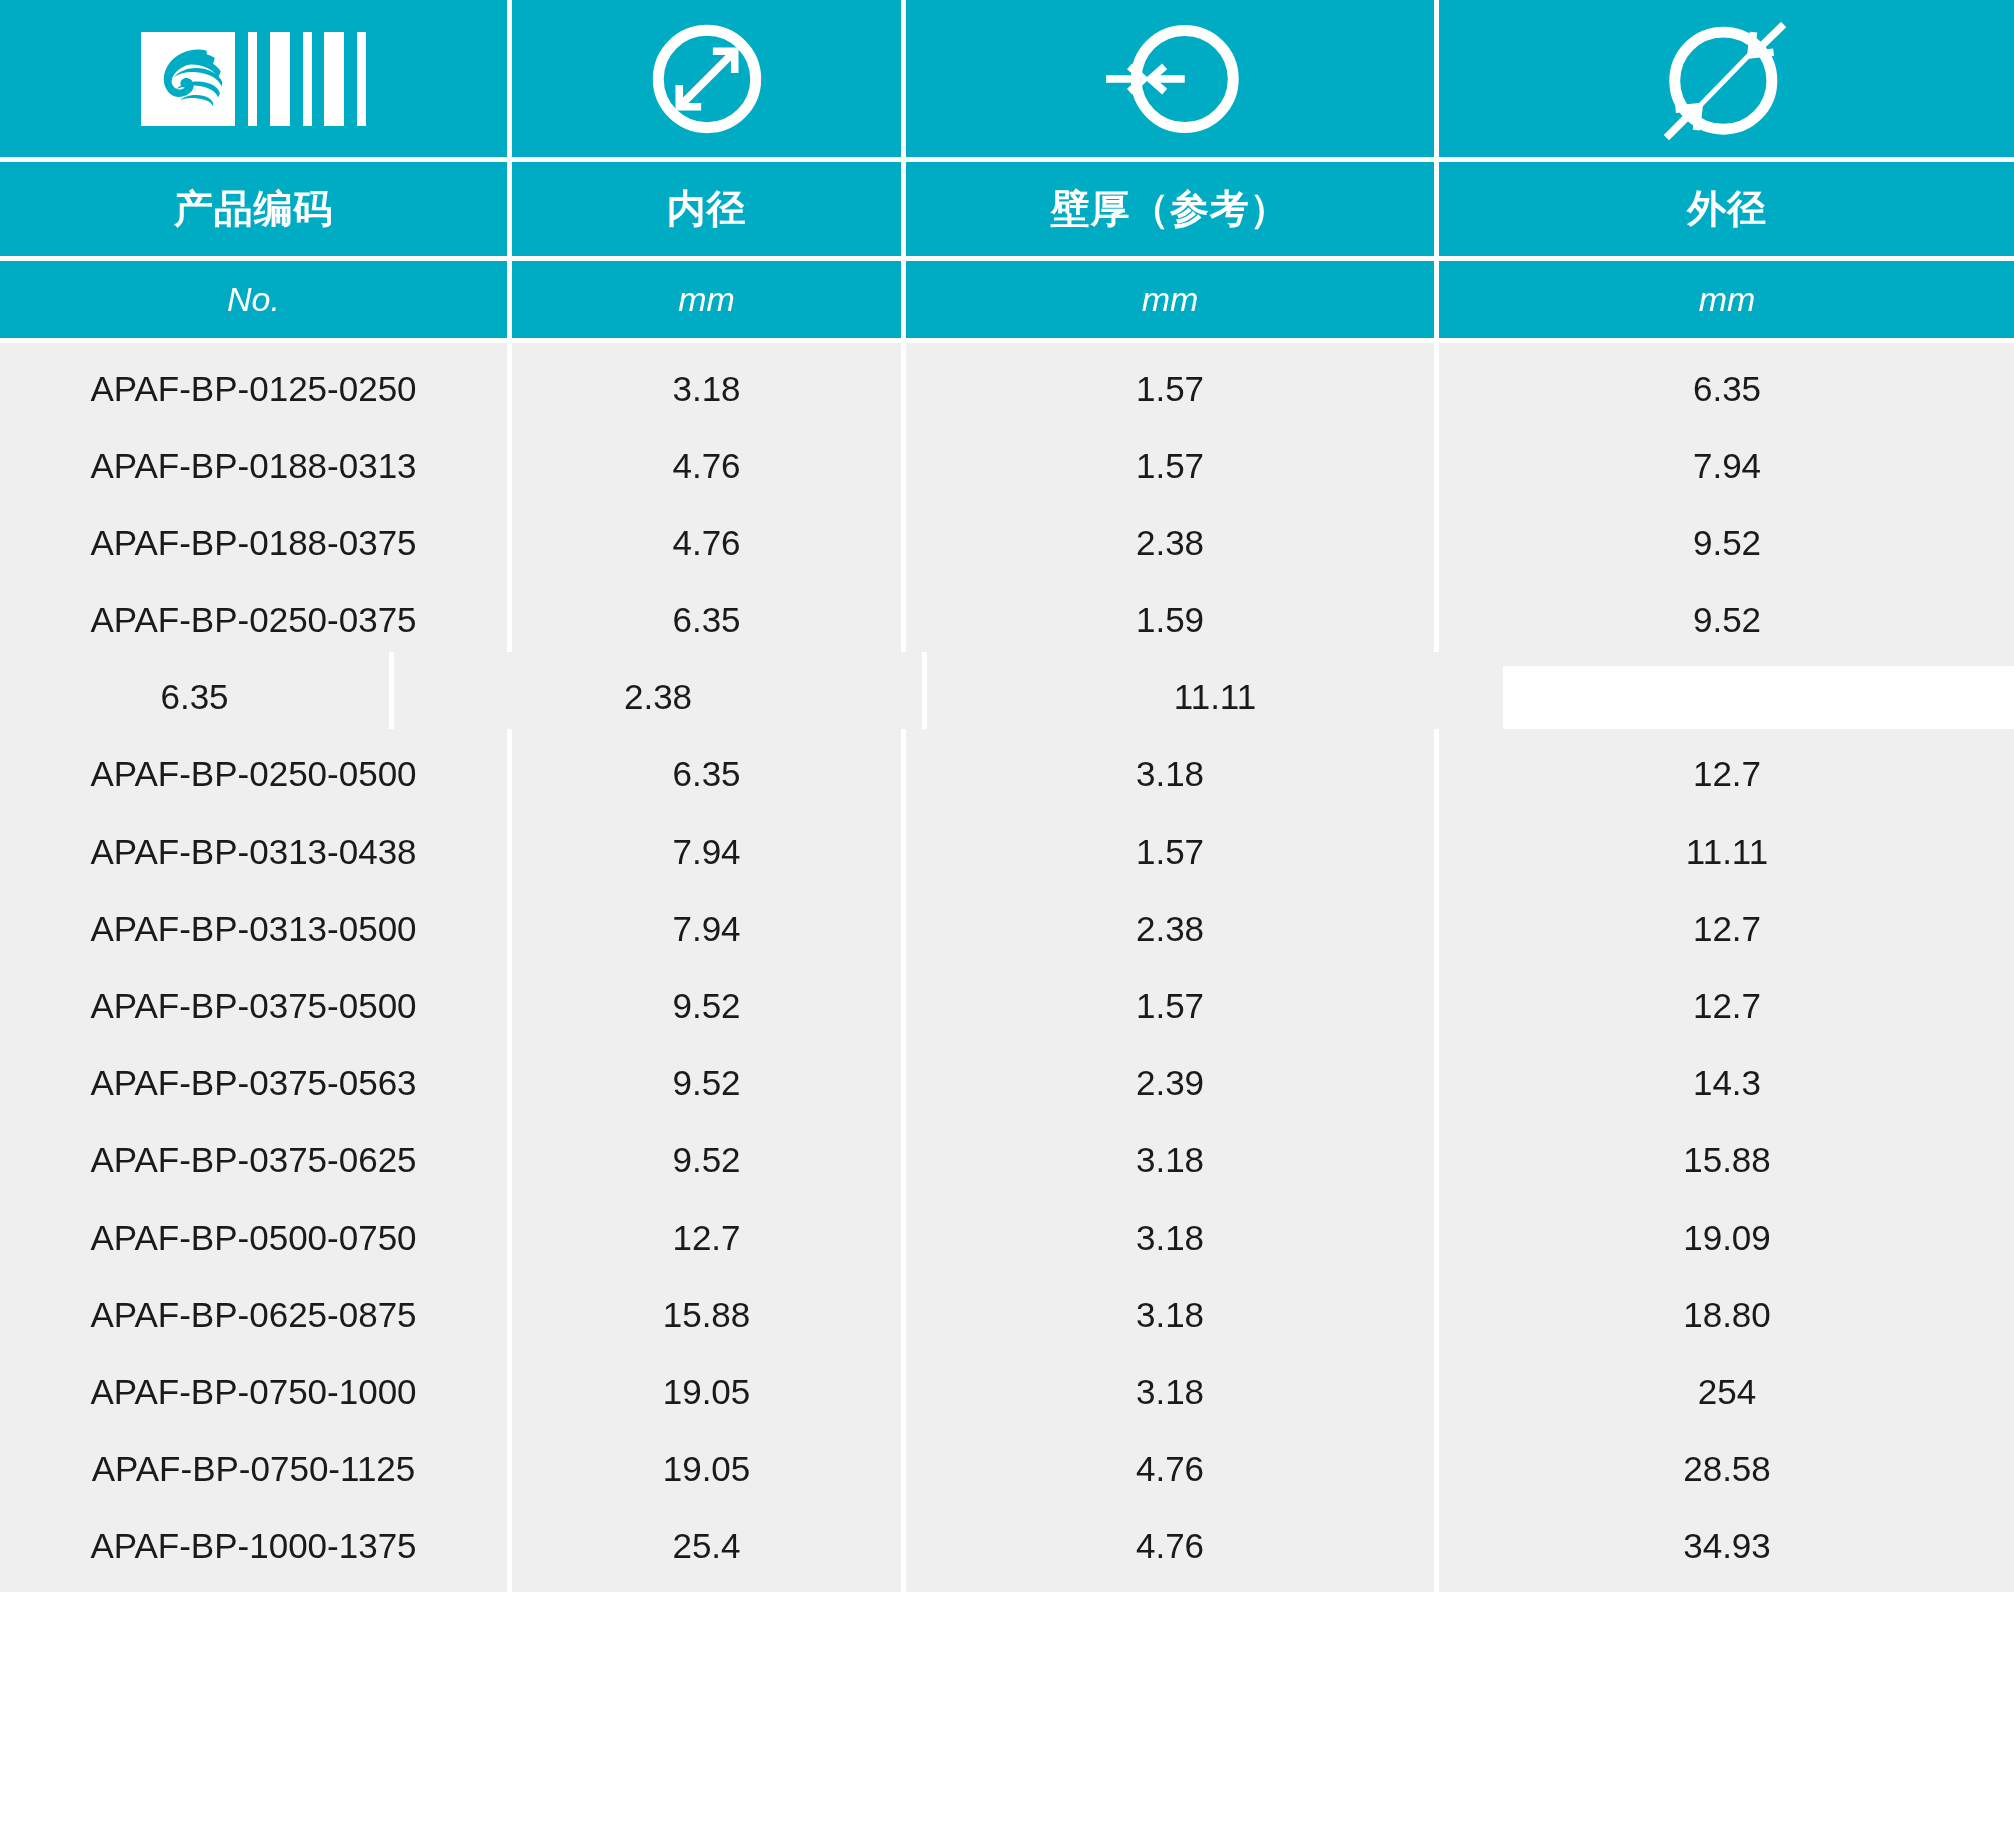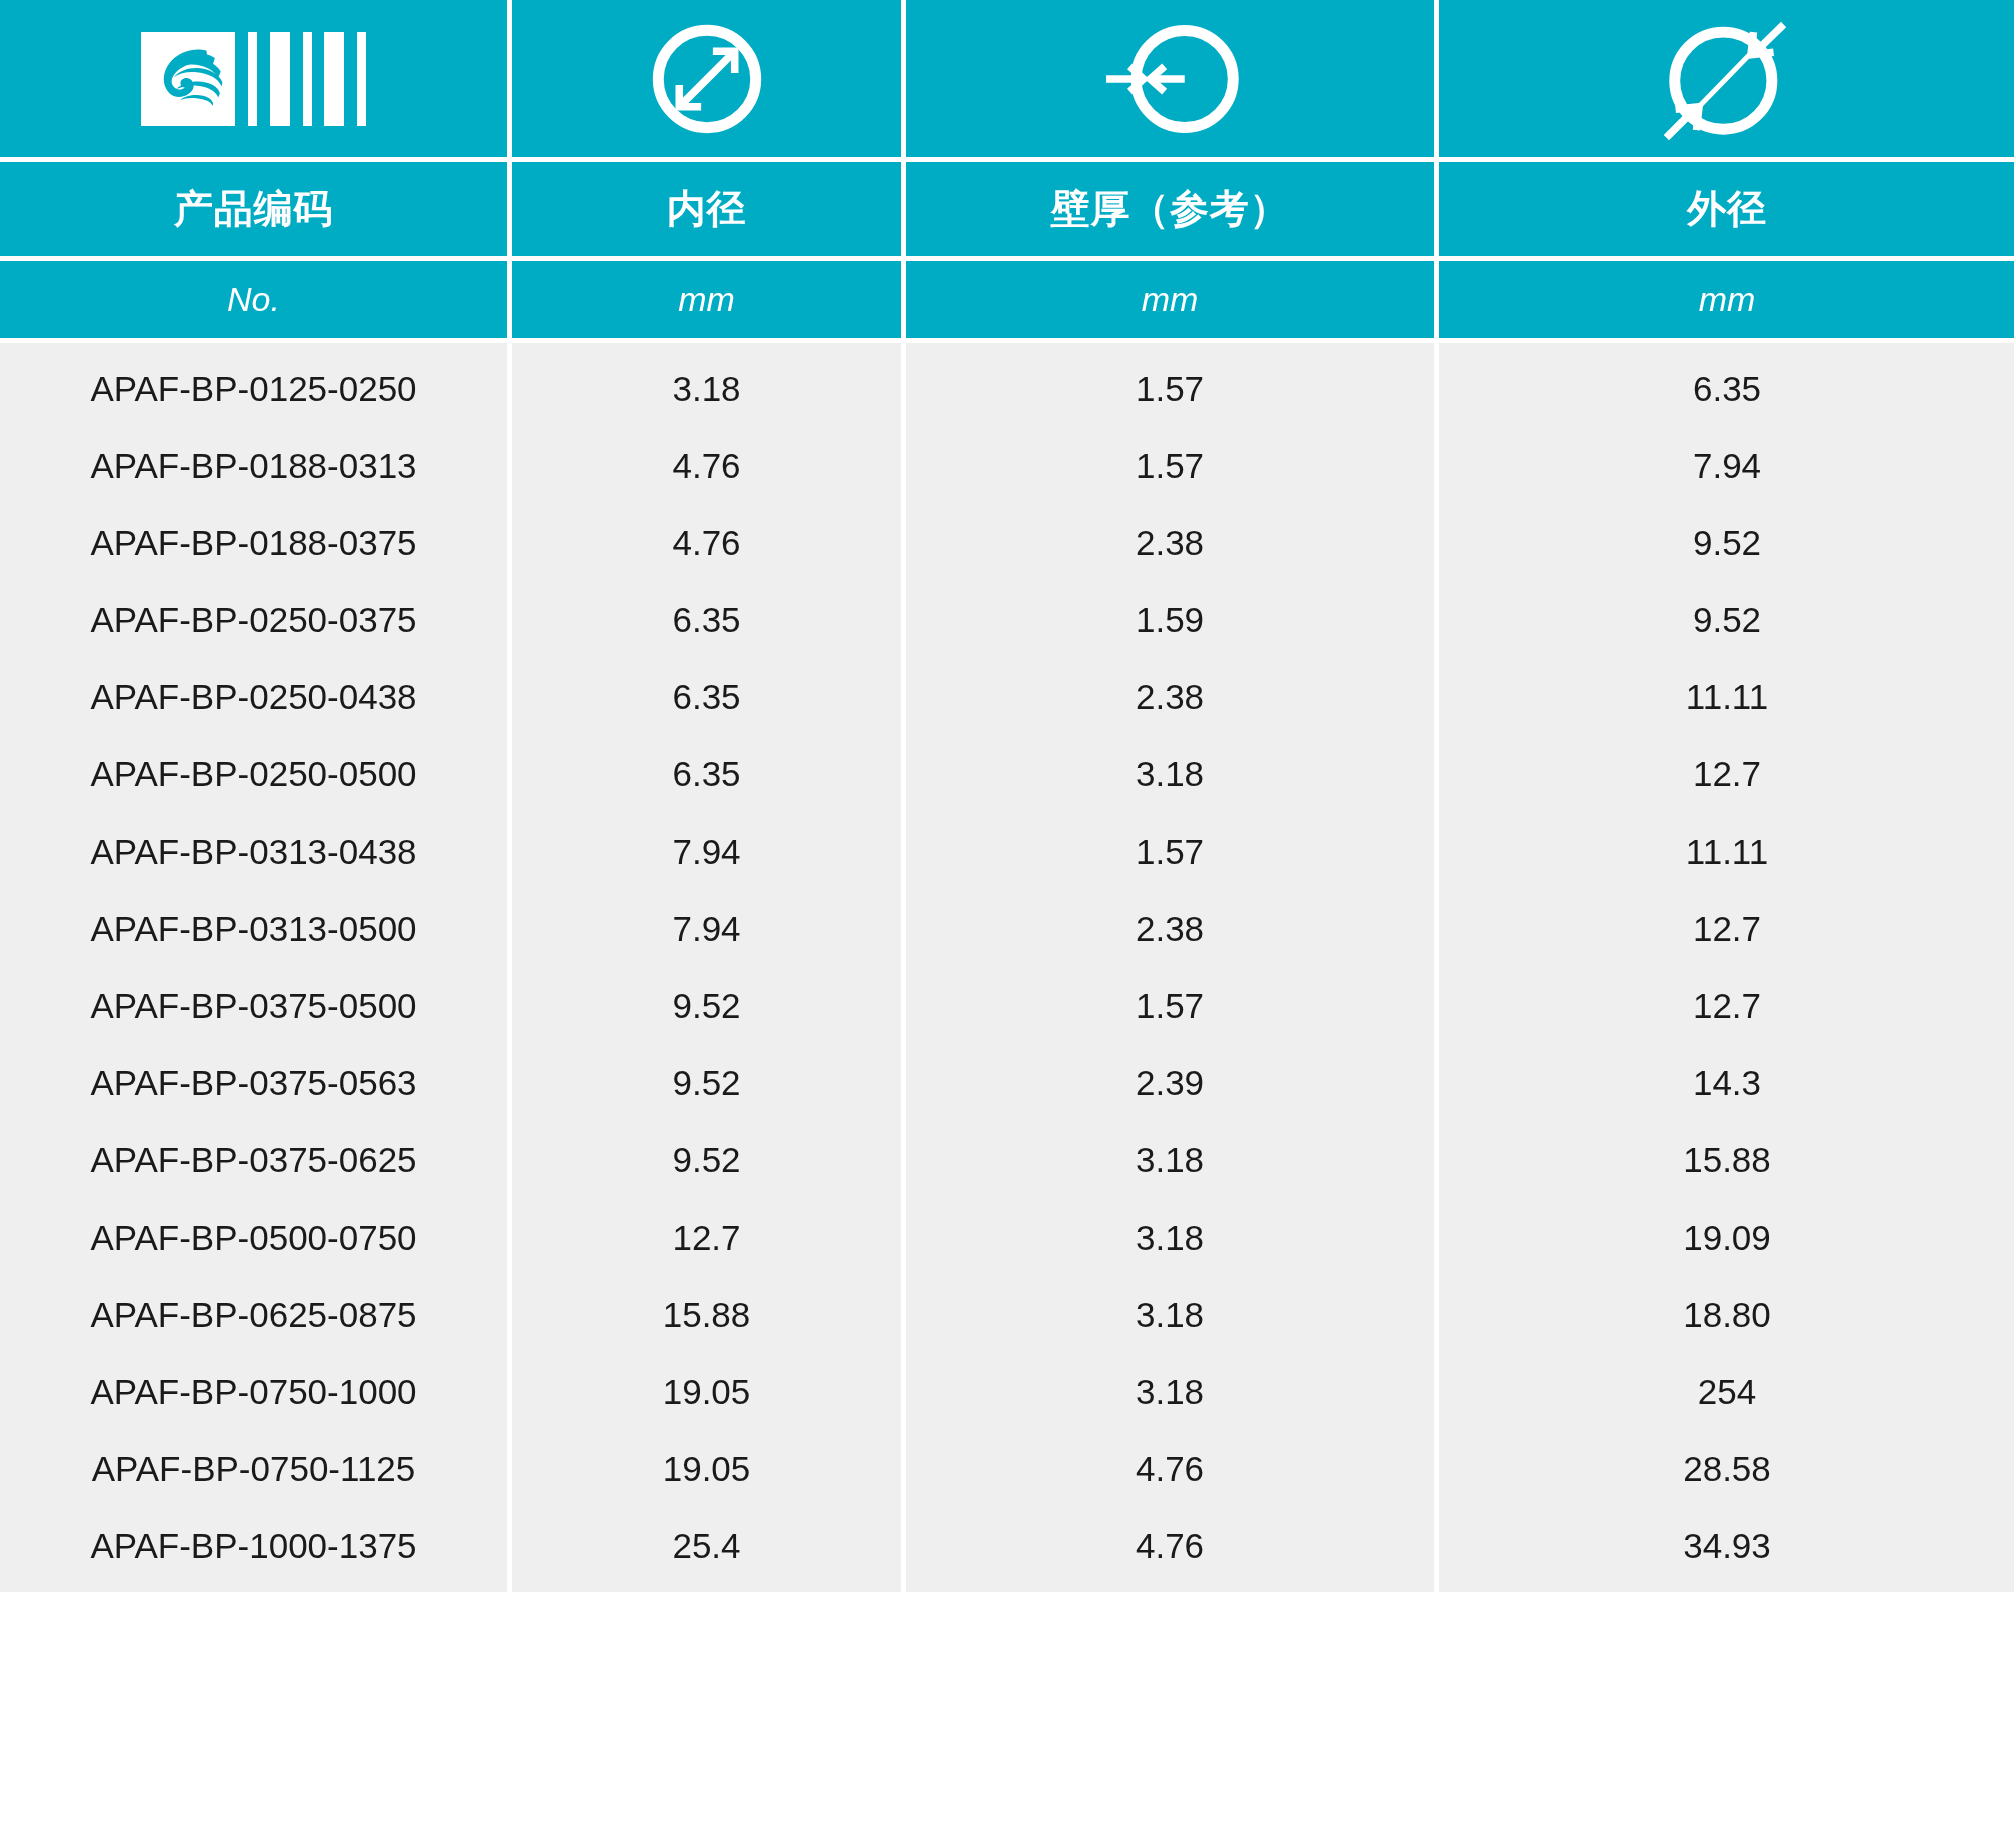--- a/index.html
+++ b/index.html
@@ -234,21 +234,20 @@
       </div>
       <div class="row-sep"></div>
       <div class="row drow">
         <div class="cell c1">APAF-BP-0250-0375</div>
         <div class="cell c2">6.35</div>
         <div class="cell c3">1.59</div>
         <div class="cell c4">9.52</div>
       </div>
       <div class="row-sep"></div>
       <div class="row drow">
-        <div class="cell c1">APAF-BP-0250-0438</div>
         <div class="cell c2">6.35</div>
         <div class="cell c3">2.38</div>
         <div class="cell c4">11.11</div>
       </div>
       <div class="row-sep"></div>
       <div class="row drow">
         <div class="cell c1">APAF-BP-0250-0500</div>
         <div class="cell c2">6.35</div>
         <div class="cell c3">3.18</div>
         <div class="cell c4">12.7</div>

